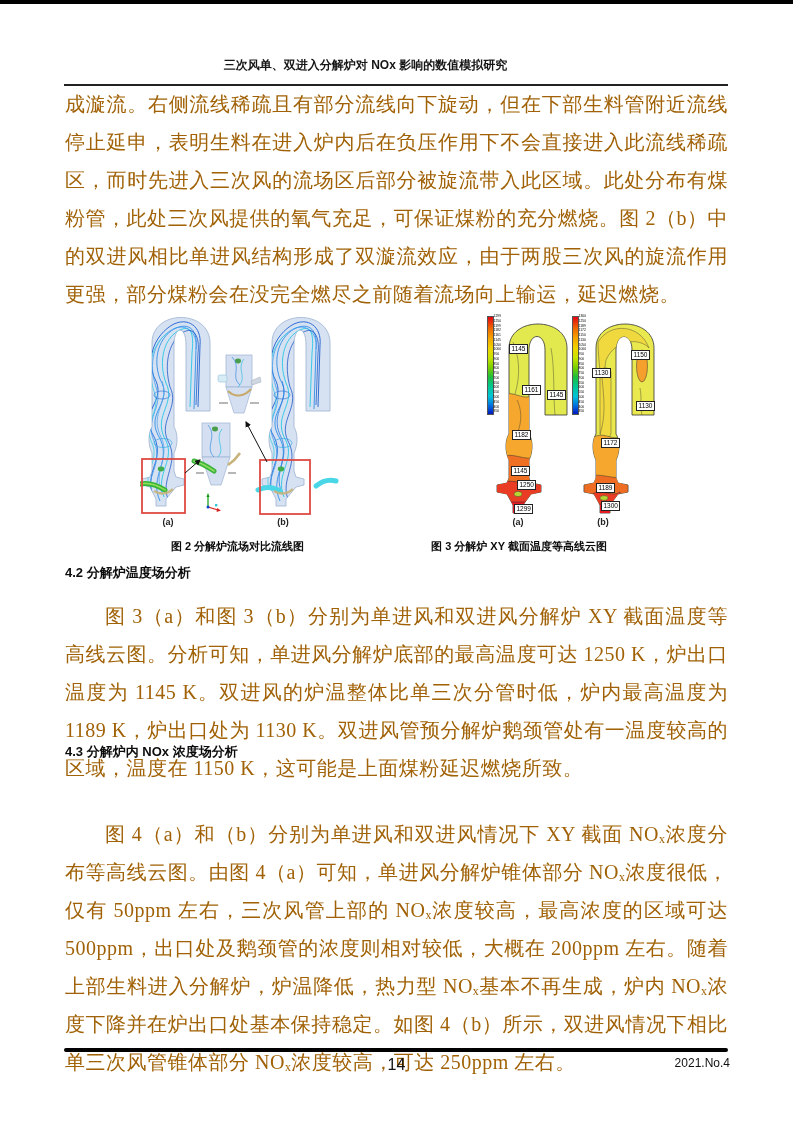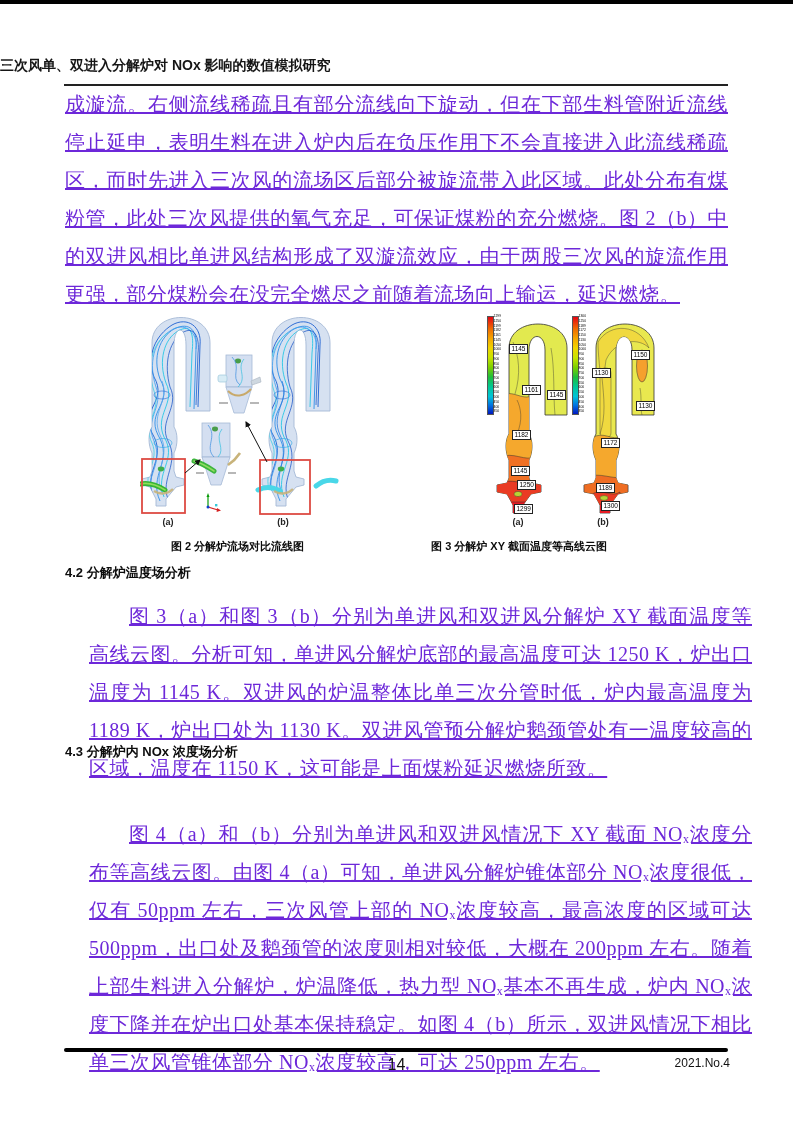--- a/index.html
+++ b/index.html
@@ -1,24 +1,24 @@
 <!DOCTYPE html>
 <html><head>
 <meta charset="utf-8">
 <style>
   html,body{margin:0;padding:0;background:#ffffff;}
   .page{position:relative;width:793px;height:1122px;background:#ffffff;overflow:hidden;
         font-family:"Liberation Serif", serif;color:#111;}
   .topbar{position:absolute;left:0;top:0;width:793px;height:4px;background:#000;}
-  .header-title{position:absolute;left:0;top:57px;width:731px;
-        font-family:"Liberation Sans", sans-serif;font-weight:600;font-size:14px;color:#151515;}
+  .header-title{position:absolute;left:0;top:57px;width:731px;text-align:center;
+        font-family:"Liberation Sans", sans-serif;font-weight:600;font-size:12px;color:#151515;}
   .header-rule{position:absolute;left:64px;top:84px;width:664px;height:2px;background:#222;}
   .para{position:absolute;left:65px;width:663px;font-size:20px;line-height:38px;
-        text-align:justify;color:#6d28d9;letter-spacing:0.5px;text-decoration:underline;}
-  .para.indent{text-indent:2em;margin-left:24px;}
+        text-align:justify;color:#a16207;letter-spacing:0.5px;}
+  .para.indent{text-indent:2em;}
   .p1{top:85px;}
   .p2{top:597px;}
   .p3{top:815px;}
   .sect{position:absolute;left:65px;font-family:"Liberation Sans", sans-serif;
         font-weight:bold;font-size:13px;color:#0c0c0c;}
   .h42{top:564px;}
   .h43{top:743px;}
   .figwrap{position:absolute;}
   .fig2{left:140px;top:303px;width:270px;height:235px;}
   .fig3{left:465px;top:308px;width:265px;height:230px;}

